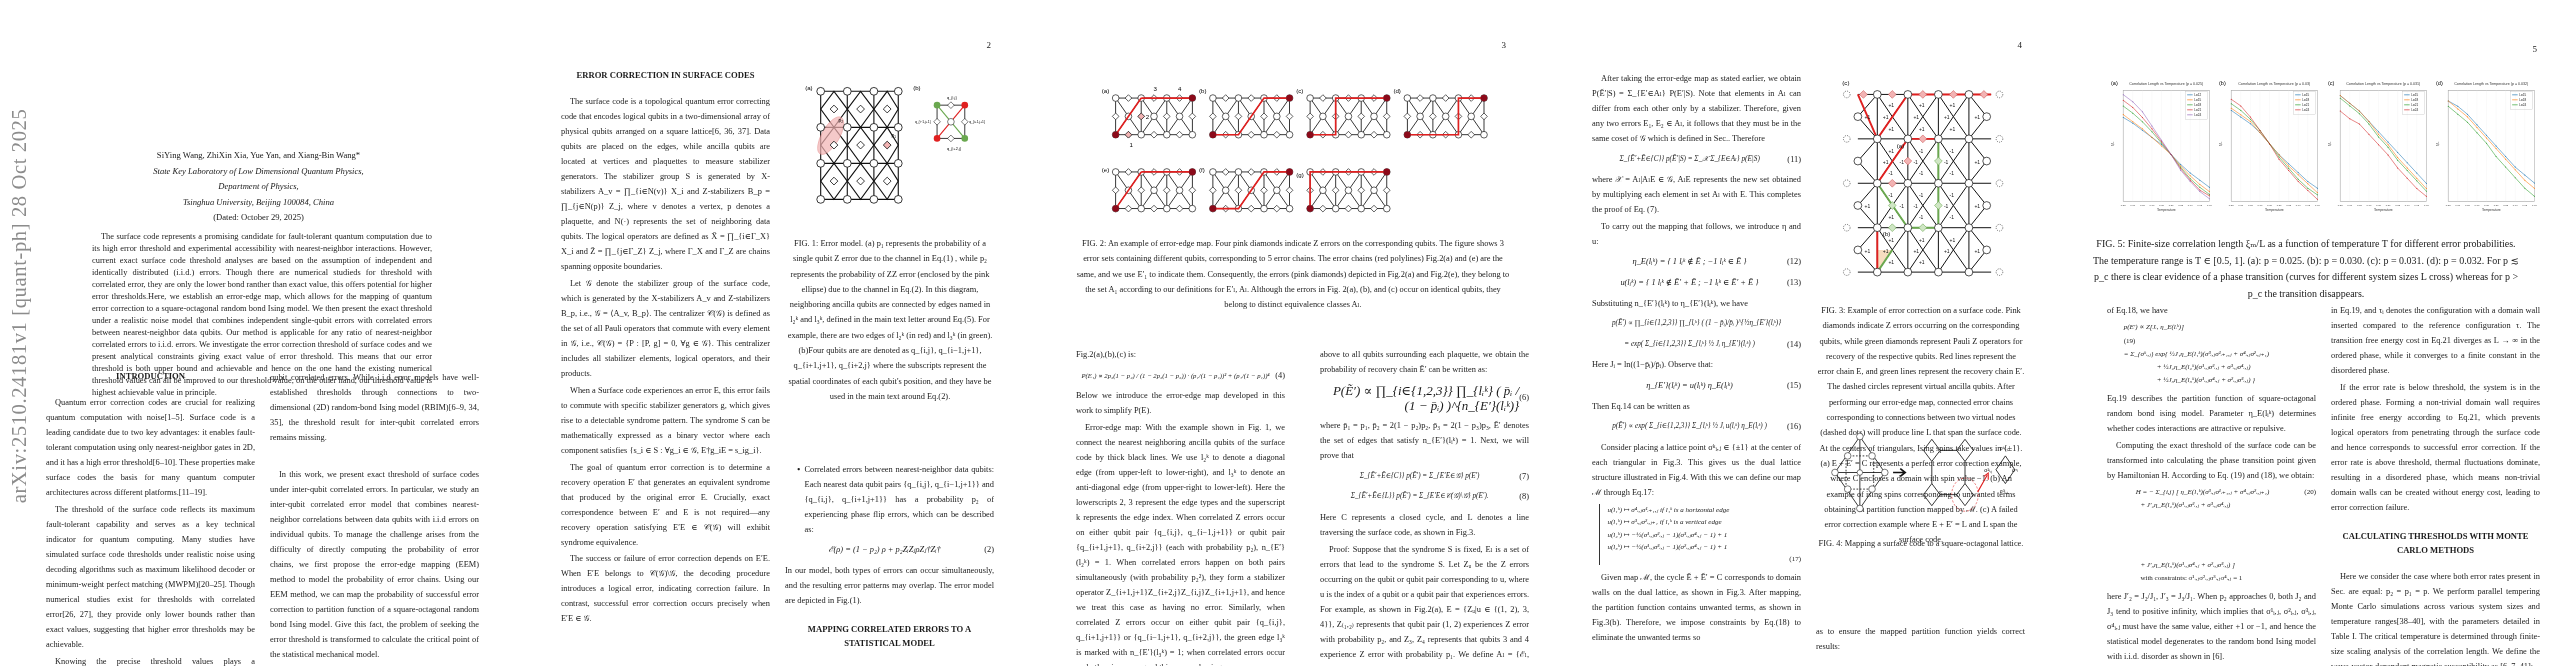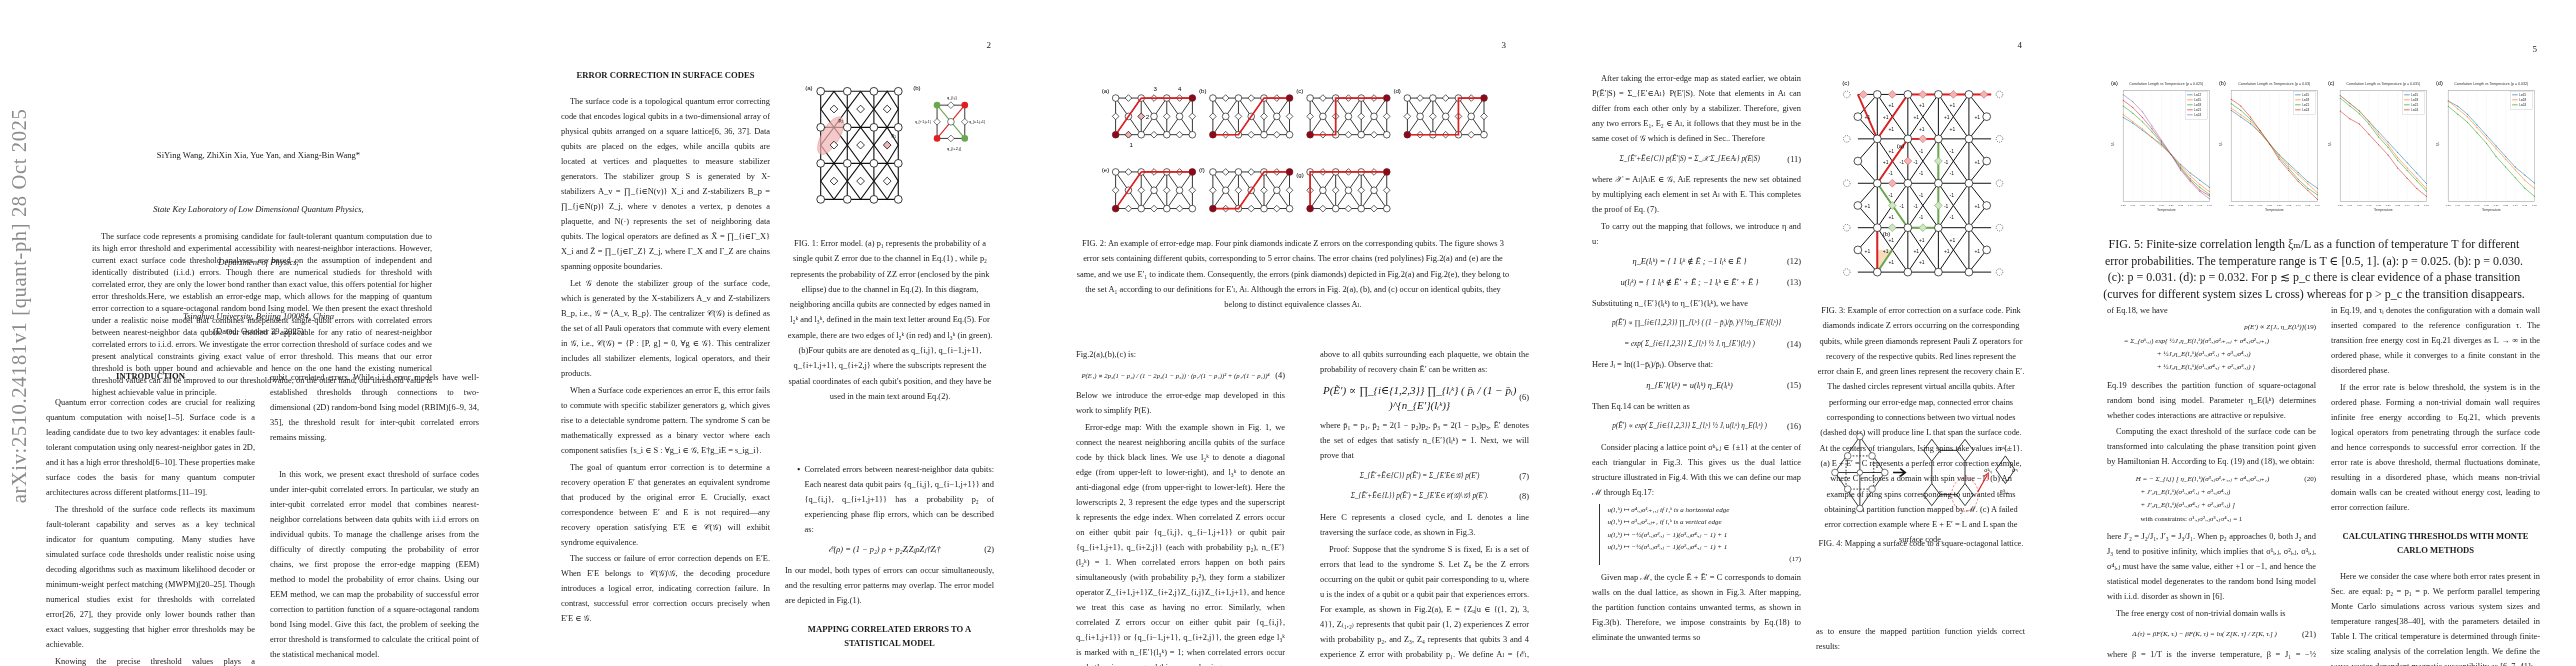--- a/index.html
+++ b/index.html
@@ -13,27 +13,27 @@
   .sec { font-weight:bold; text-align:center; font-size:8.6px; line-height:13.3px; margin:15.6px 0 12.2px; text-transform:uppercase; }
   .eq { display:flex; justify-content:space-between; align-items:center; margin:5.6px 0; font-style:italic; }
   .eq .num { font-style:normal; }
   .eq .body { flex:1; text-align:center; }
   .cap { font-size:8.4px; line-height:15.3px; text-align:center; }
   .stamp { position:absolute; left:7.8px; top:167px; width:22px; height:278px; }
   .stamp span { position:absolute; left:50%; top:50%; transform:translate(-50%,-50%) rotate(-90deg);
                 white-space:nowrap; font-family:"Liberation Serif",serif; font-size:20.6px; color:#8c8c8c; letter-spacing:0.6px; }
   .title { position:absolute; top:77px; left:61px; width:395px; text-align:center; font-size:11.7px; font-weight:bold; line-height:20px; }
   .authors { position:absolute; top:148px; left:61px; width:395px; text-align:center; font-size:8.6px; line-height:15.6px; }
-  .authors .it { font-style:italic;margin-top:38px; }
+  .authors .it { font-style:italic; }
   .abstract { position:absolute; top:231px; left:92px; width:340px; font-size:8.4px; line-height:12px; text-align:justify; }
   .abstract p { margin:0; text-indent:9px; }
   .bullet { display:flex; gap:4.4px; margin:5.6px 0 5.6px 12.2px; }
   .bullet .dot { font-weight:bold; }
   svg text { font-family:"Liberation Sans",sans-serif; }
-  .fig5cap { position:absolute; top:136px; left:36px; width:434px; text-align:center; font-size:12px; line-height:16.7px; }
+  .fig5cap { position:absolute; top:136px; left:28px; width:434px; text-align:center; font-size:10px; line-height:16.7px; }
 </style>
 </head>
 <body>
 
 <div class="page" style="left:0;">
   <div class="stamp">
       <span>arXiv:2510.24181v1  [quant-ph]  28 Oct 2025</span>
     </div>
   <div class="authors">
     <div>SiYing Wang, ZhiXin Xia, Yue Yan, and Xiang-Bin Wang*</div>
@@ -236,21 +236,21 @@
         <span class="body" style="font-size:6.7px;">P(E₁) ∝ 2p₂(1 − p₂) / (1 − 2p₂(1 − p₂)) · (p₁/(1 − p₁))² + (p₁/(1 − p₁))⁴</span>
         <span class="num">(4)</span>
       </div>
     <p class="noind">Below we introduce the error-edge map developed in this work to simplify P(E).</p>
     <p>Error-edge map: With the example shown in Fig. 1, we connect the nearest neighboring ancilla qubits of the surface code by thick black lines. We use l₂ᵏ to denote a diagonal edge (from upper-left to lower-right), and l₃ᵏ to denote an anti-diagonal edge (from upper-right to lower-left). Here the lowerscripts 2, 3 represent the edge types and the superscript k represents the edge index. When correlated Z errors occur on either qubit pair {q_{i,j}, q_{i−1,j+1}} or qubit pair {q_{i+1,j+1}, q_{i+2,j}} (each with probability p₂), n_{E′}(l₂ᵏ) = 1. When correlated errors happen on both pairs simultaneously (with probability p₂²), they form a stabilizer operator Z_{i+1,j+1}Z_{i+2,j}Z_{i,j}Z_{i+1,j+1}, and hence we treat this case as having no error. Similarly, when correlated Z errors occur on either qubit pair {q_{i,j}, q_{i+1,j+1}} or {q_{i−1,j+1}, q_{i+2,j}}, the green edge l₃ᵏ is marked with n_{E′}(l₃ᵏ) = 1; when correlated errors occur on both pairs, we regard this case as having no error.</p>
 
   </div>
   <div class="col" style="left:270px; top:347px;margin-left:20px;">
     <p class="noind">above to all qubits surrounding each plaquette, we obtain the probability of recovery chain Ẽ′ can be written as:</p>
     <div class="eq">
-        <span class="body" style="font-size:11px;">P(Ẽ′) ∝ ∏_{i∈{1,2,3}} ∏_{lᵢᵏ} ( p̄ᵢ / (1 − p̄ᵢ) )^{n_{E′}(lᵢᵏ)}</span>
+        <span class="body" style="font-size:13px;text-align:right;">P(Ẽ′) ∝ ∏_{i∈{1,2,3}} ∏_{lᵢᵏ} ( p̄ᵢ / (1 − p̄ᵢ) )^{n_{E′}(lᵢᵏ)}</span>
         <span class="num">(6)</span>
       </div>
     <p class="noind">where p̄₁ = p₁, p̄₂ = 2(1 − p₂)p₂, p̄₃ = 2(1 − p₃)p₃, Ẽ′ denotes the set of edges that satisfy n_{E′}(lᵢᵏ) = 1. Next, we will prove that</p>
     <div class="eq">
         <span class="body" style="font-size:7.2px;">Σ_{Ẽ′+Ẽ∈{C}} p(Ẽ′) = Σ_{E′E∈𝒢} p(E′)</span>
         <span class="num">(7)</span>
       </div>
     <div class="eq">
         <span class="body" style="font-size:7.2px;">Σ_{Ẽ′+Ẽ∈{L}} p(Ẽ′) = Σ_{E′E∈𝒞(𝒢)\𝒢} p(E′).</span>
         <span class="num">(8)</span>
@@ -797,37 +797,37 @@
         <circle cx="177" cy="212.47619047619048" r="0.9" fill="#2ca02c"></circle>
         <line x1="137" y1="48" x2="147" y2="48" stroke="#2ca02c" stroke-width="1.2"></line>
         <text x="150" y="50" font-size="5.5" fill="#222">L=24</text>
         <rect x="134" y="24" width="40" height="32" fill="none" stroke="#aaa" stroke-width="0.5"></rect>
       </svg>
     </div>
   <div class="fig5cap" style="top:236px;">FIG. 5: Finite-size correlation length ξₘ/L as a function of temperature T for different error probabilities. The temperature range is T ∈ [0.5, 1]. (a): p = 0.025. (b): p = 0.030. (c): p = 0.031. (d): p = 0.032. For p ≲ p_c there is clear evidence of a phase transition (curves for different system sizes L cross) whereas for p &gt; p_c the transition disappears.</div>
   <div class="col" style="left:46px; top:303px;">
     <p class="noind">of Eq.18, we have</p>
     <div style="font-style:italic; font-size:7px; line-height:13.3px; margin:3.3px 0 3.3px 16.7px;">
-      <div style="display:flex; justify-content:flex-end;">
+      <div style="display:flex; justify-content:space-between;flex-direction:column;">
           <span>p(E′) ∝ Z[Jᵢ, η_E(lᵢᵏ)]</span>
           <span style="font-style:normal;">(19)</span>
         </div>
       <div>= Σ_{σᵏᵢ,ⱼ} exp{ ½J₁η_E(l₁ᵏ)(σ³ᵢ,ⱼσ¹ᵢ₊₁,ⱼ + σ⁴ᵢ,ⱼσ²ᵢ,ⱼ₊₁)</div>
       <div style="padding-left:33px;">+ ½J₂η_E(l₂ᵏ)(σ¹ᵢ,ⱼσ²ᵢ,ⱼ + σ³ᵢ,ⱼσ⁴ᵢ,ⱼ)</div>
       <div style="padding-left:33px;">+ ½J₃η_E(l₃ᵏ)(σ¹ᵢ,ⱼσ⁴ᵢ,ⱼ + σ²ᵢ,ⱼσ³ᵢ,ⱼ) }</div>
     </div>
     <p class="noind">Eq.19 describes the partition function of square-octagonal random bond ising model. Parameter η_E(lᵢᵏ) determines whether codes interactions are attractive or repulsive.</p>
     <p>Computing the exact threshold of the surface code can be transformed into calculating the phase transition point given by Hamiltonian H. According to Eq. (19) and (18), we obtain:</p>
     <div style="font-style:italic; font-size:7px; line-height:13.3px; margin:3.3px 0 3.3px 16.7px;">
       <div style="display:flex; justify-content:space-between;margin-left:12px;">
           <span>H = − Σ_{i,j} [ η_E(l₁ᵏ)(σ³ᵢ,ⱼσ¹ᵢ₊₁,ⱼ + σ⁴ᵢ,ⱼσ²ᵢ,ⱼ₊₁)</span>
           <span style="font-style:normal;">(20)</span>
         </div>
       <div style="padding-left:16.7px;">+ J′₂η_E(l₂ᵏ)(σ¹ᵢ,ⱼσ²ᵢ,ⱼ + σ³ᵢ,ⱼσ⁴ᵢ,ⱼ)</div>
-      <div style="padding-left:16.7px;">+ J′₃η_E(l₃ᵏ)(σ¹ᵢ,ⱼσ⁴ᵢ,ⱼ + σ²ᵢ,ⱼσ³ᵢ,ⱼ) ]</div>
+      <div style="padding-left:16.7px;margin-top:46px;">+ J′₃η_E(l₃ᵏ)(σ¹ᵢ,ⱼσ⁴ᵢ,ⱼ + σ²ᵢ,ⱼσ³ᵢ,ⱼ) ]</div>
       <div style="padding-left:16.7px; font-style:normal;">with constraints: σ¹ᵢ,ⱼσ²ᵢ,ⱼσ³ᵢ,ⱼσ⁴ᵢ,ⱼ = 1</div>
     </div>
     <p class="noind">here J′₂ = J₂/J₁, J′₃ = J₃/J₁. When p₂ approaches 0, both J₂ and J₃ tend to positive infinity, which implies that σ¹ᵢ,ⱼ, σ²ᵢ,ⱼ, σ³ᵢ,ⱼ, σ⁴ᵢ,ⱼ must have the same value, either +1 or −1, and hence the statistical model degenerates to the random bond Ising model with i.i.d. disorder as shown in [6].</p>
     <p>The free energy cost of non-trivial domain walls is</p>
     <div class="eq">
         <span class="body" style="font-size:7px;">Δᵢ(τ) = βF(K, τᵢ) − βF(K, τ) = ln( Z[K, τ] / Z[K, τᵢ] )</span>
         <span class="num">(21)</span>
       </div>
     <p class="noind">where β = 1/T is the inverse temperature, β = J₁ = −½ ln(p₁/(1−p₁)), which corresponds to the Nishimori line. Here K represents the coupling strength J′₂, J′₃ apearing</p>
   </div>

